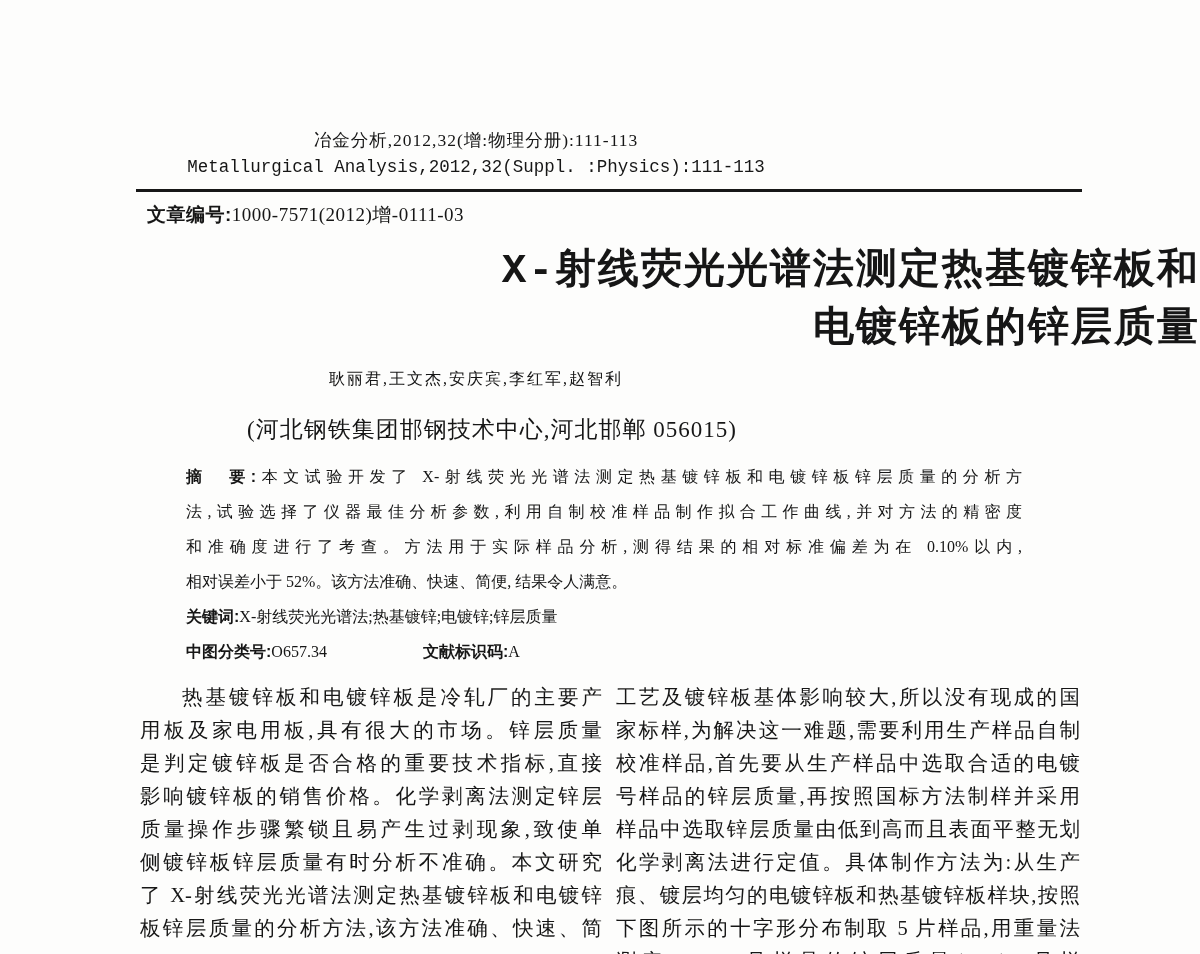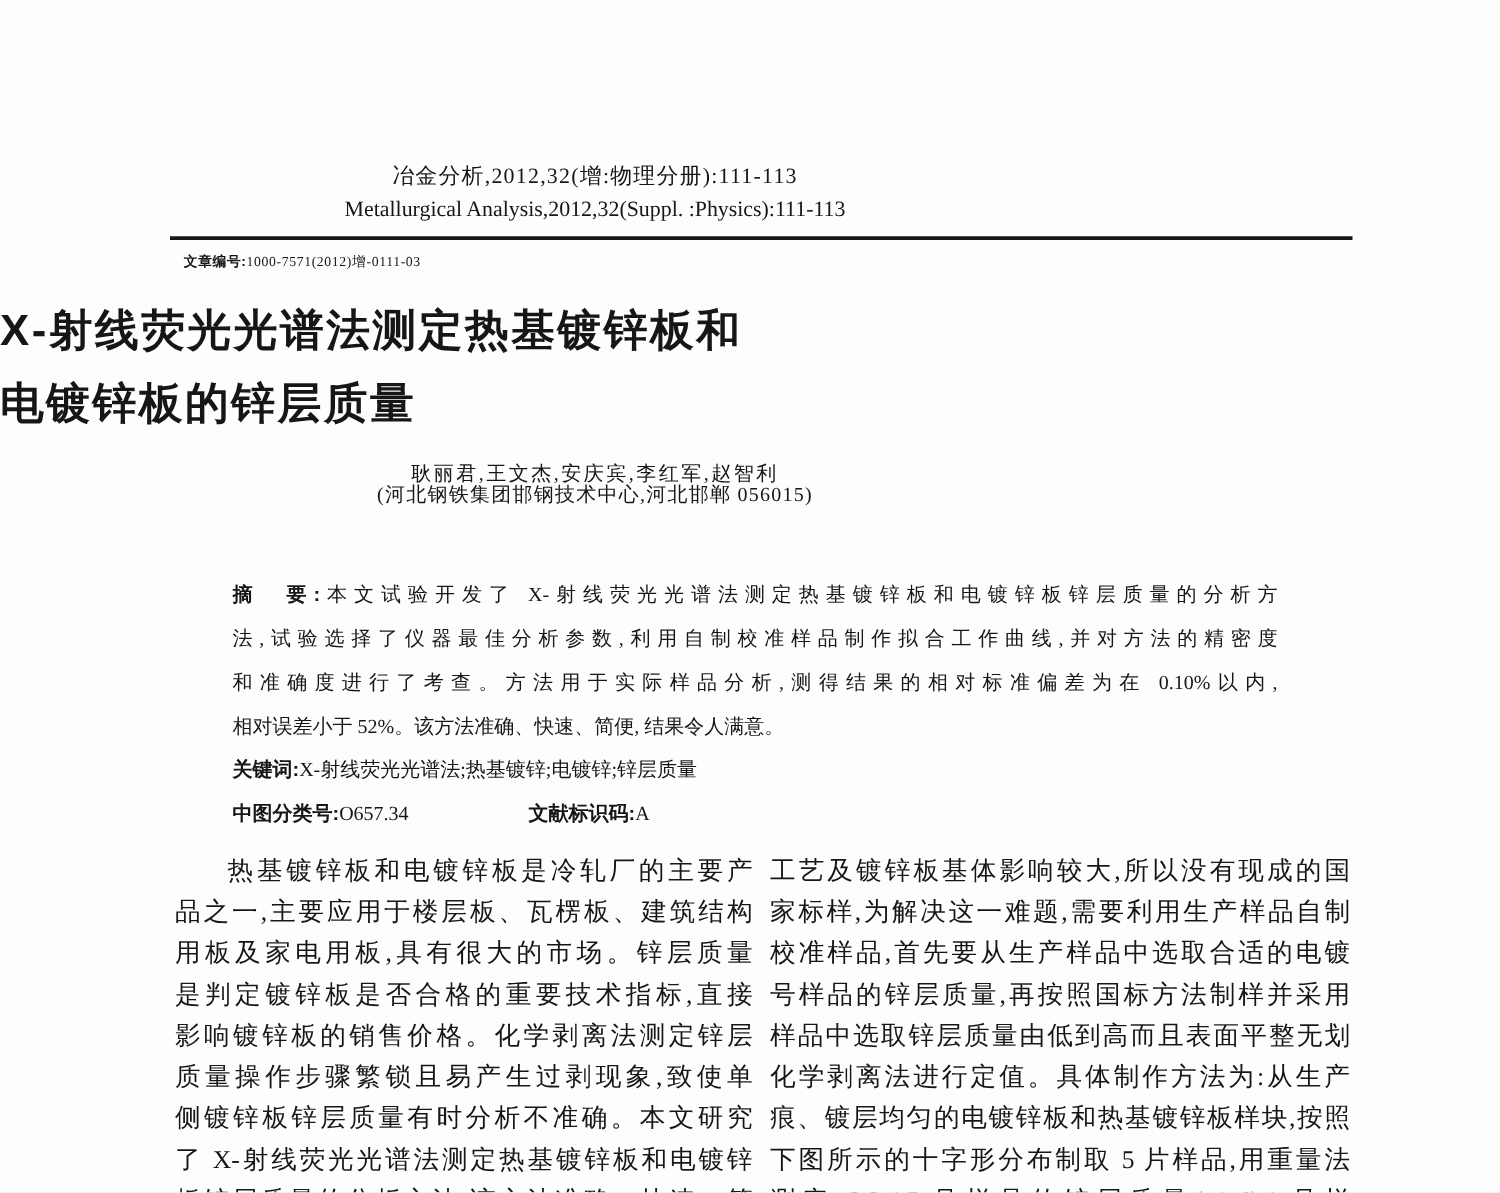--- a/index.html
+++ b/index.html
@@ -8,32 +8,32 @@
     width:1200px;height:954px;
     margin:0 auto;
     background:#fdfdfc;
     overflow:hidden;
     color:#161616;
     font-family:"Liberation Serif","DejaVu Serif",serif;
   }
   .b{font-weight:bold;font-family:"Liberation Sans","DejaVu Sans",sans-serif;}
   .centered{position:absolute;left:0;width:952px;text-align:center;}
   .journal-cn{top:128px;font-size:17.5px;letter-spacing:1px;}
-  .journal-en{top:157px;font-size:17.5px;font-family:Liberation Serif, serif;text-align:center;}
+  .journal-en{top:157px;font-size:17.5px;font-family:Liberation Mono, monospace;text-align:center;}
   .rule{position:absolute;top:189px;left:136px;width:946px;height:3px;background:#171717;}
-  .article-id{position:absolute;top:202px;left:147px;font-size:11px;letter-spacing:.5px;}
+  .article-id{position:absolute;top:202px;left:147px;font-size:19px;letter-spacing:.5px;}
   .title-l1{top:241px;}
   .title-l2{top:299px;}
   .paper-title{
-    position:absolute;left:0;width:1200px;text-align:left;margin:0;
-    font-size:35px;font-weight:bold;letter-spacing:2px;
-    font-family:Liberation Sans, sans-serif;
+    position:absolute;left:0;width:1200px;text-align:right;margin:0;
+    font-size:41px;font-weight:bold;letter-spacing:2px;
+    font-family:Liberation Mono, monospace;
   }
   .authors{top:369px;font-size:16px;letter-spacing:2px;}
-  .affiliation{top:386px;font-size:16px;letter-spacing:1px;}
+  .affiliation{top:414px;font-size:23px;letter-spacing:1px;padding-left:16px;}
   .abstract{position:absolute;top:459px;left:186px;width:836px;font-size:16px;}
   .abs-line{height:35px;line-height:35px;white-space:nowrap;}
   .just{text-align:justify;text-align-last:justify;white-space:normal;height:35px;overflow:hidden;}
   .meta-gap{display:inline-block;width:96px;}
   .col{position:absolute;top:681px;font-size:20.5px;}
   .col-left{left:140px;width:462px;}
   .col-right{left:616px;width:464px;}
   .body-line{height:33px;line-height:33px;text-align:justify;text-align-last:justify;overflow:hidden;}
   .indent{padding-left:42px;}
 </style>
@@ -59,21 +59,20 @@
     <div class="abs-line just"><span class="b">摘　要:</span><span>本文试验开发了 X-射线荧光光谱法测定热基镀锌板和电镀锌板锌层质量的分析方</span></div>
     <div class="abs-line just">法,试验选择了仪器最佳分析参数,利用自制校准样品制作拟合工作曲线,并对方法的精密度</div>
     <div class="abs-line just">和准确度进行了考查。方法用于实际样品分析,测得结果的相对标准偏差为在 0.10%以内,</div>
     <div class="abs-line">相对误差小于 52%。该方法准确、快速、简便, 结果令人满意。</div>
     <div class="abs-line"><span class="b">关键词:</span><span>X-射线荧光光谱法;热基镀锌;电镀锌;锌层质量</span></div>
     <div class="abs-line"><span class="b">中图分类号:</span><span>O657.34</span><span class="meta-gap"></span><span class="b">文献标识码:</span><span>A</span></div>
   </div>
 
   <div class="col col-left">
     <div class="body-line indent">热基镀锌板和电镀锌板是冷轧厂的主要产</div>
-    <div class="body-line">品之一,主要应用于楼层板、瓦楞板、建筑结构</div>
     <div class="body-line">用板及家电用板,具有很大的市场。锌层质量</div>
     <div class="body-line">是判定镀锌板是否合格的重要技术指标,直接</div>
     <div class="body-line">影响镀锌板的销售价格。化学剥离法测定锌层</div>
     <div class="body-line">质量操作步骤繁锁且易产生过剥现象,致使单</div>
     <div class="body-line">侧镀锌板锌层质量有时分析不准确。本文研究</div>
     <div class="body-line">了 X-射线荧光光谱法测定热基镀锌板和电镀锌</div>
     <div class="body-line">板锌层质量的分析方法,该方法准确、快速、简</div>
   </div>
 
   <div class="col col-right">

